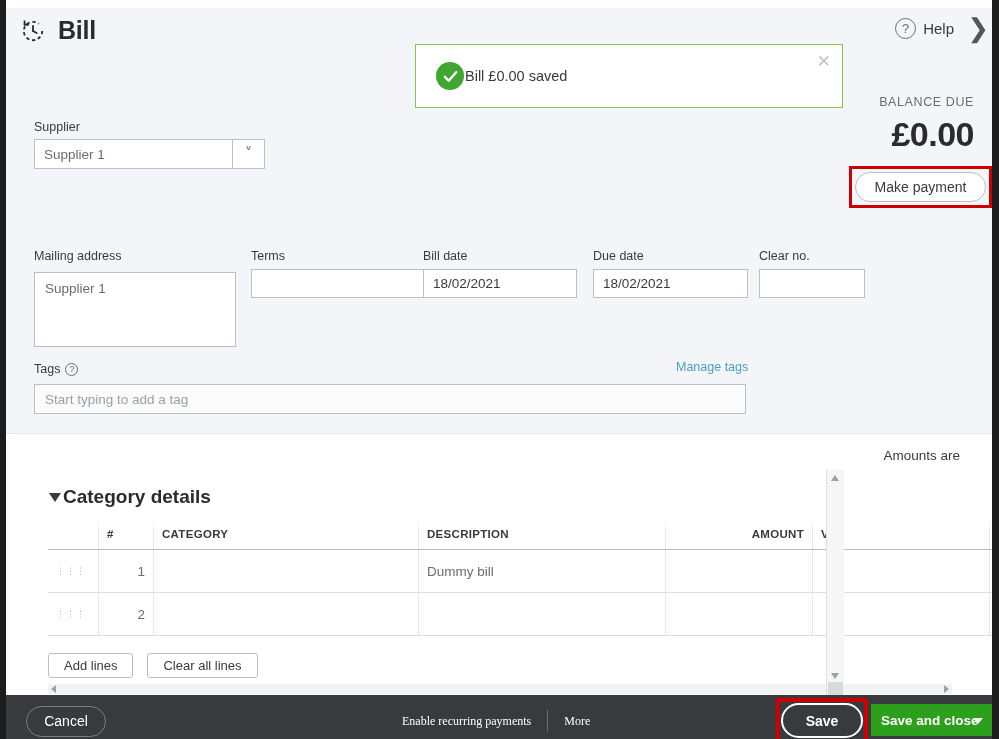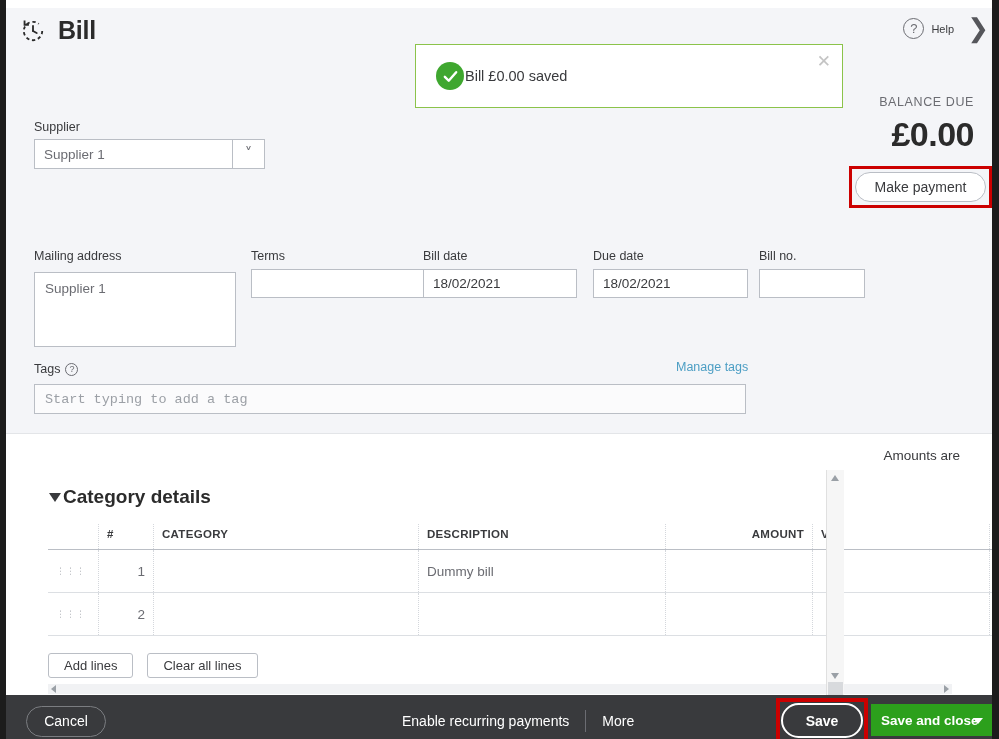--- a/index.html
+++ b/index.html
@@ -60,21 +60,21 @@
   }
   .help-circle {
     width: 21px; height: 21px;
     border-radius: 50%;
     border: 1.6px solid #6b6c72;
     color: #6b6c72;
     font-size: 13px;
     display: flex; align-items: center; justify-content: center;
     box-sizing: border-box;
   }
-  .help-label { font-size: 11px; color: #393a3d; }
+  .help-label { font-size: 15px; color: #393a3d; }
   .collapse-chevron {
     position: absolute;
     right: 3px; top: 7px;
     font-size: 26px;
     color: #55565b;
     font-weight: 300;
     line-height: 1;
     font-family: "DejaVu Sans", sans-serif;
   }
 
@@ -284,21 +284,21 @@
   .tags-input {
     position: absolute;
     left: 28px; top: 376px;
     width: 712px; height: 30px;
     border: 1px solid #babec5;
     background: #fbfbfc;
     box-sizing: border-box;
     padding: 0 10px;
     font-size: 13.5px;
     color: #0c4a6e;
-    font-family: Liberation Mono, monospace;
+    font-family: Liberation Sans, sans-serif;
     outline: none;
   }
   .tags-input::placeholder { color: #9ca0a6; }
 
   
   .lower-region {
     position: absolute;
     left: 0; top: 425px;
     width: 986px;
     height: 262px;
@@ -476,21 +476,22 @@
     background: transparent;
     color: #ffffff;
     font-size: 14px;
     font-family: "Liberation Sans", sans-serif;
     cursor: pointer;
   }
   .footer-mid {
     margin-left: 296px;
     display: flex; align-items: center; gap: 16px;
     color: #ffffff;
-    font-size: 14px;
+    font-size: 12px;
+    font-family: Liberation Serif, serif;
   }
   .footer-link { cursor: pointer; color: #ffffff; }
   .footer-sep { width: 1px; height: 22px; background: #6b6c72; }
   .save-hl {
     position: absolute;
     left: 770px; top: 690px;
     width: 92px; height: 45px;
     border: 4px solid #cc0000;
     box-sizing: border-box;
   }
@@ -589,21 +590,21 @@
         <span class="caret-sm"></span>
       </span>
     </div>
 
     <div class="field-label billdate-label">Bill date</div>
     <input class="fld billdate-fld fld-dark" value="18/02/2021" style="">
 
     <div class="field-label duedate-label">Due date</div>
     <input class="fld duedate-fld fld-dark" value="18/02/2021" style="">
 
-    <div class="field-label billno-label">Bill no.</div>
+    <div class="field-label billno-label">Clear no.</div>
     <input class="fld billno-fld fld-dark" value="" style="">
 
     <div class="tags-label-row">
       <span class="tags-label">Tags</span>
       <span class="tags-help">?</span>
     </div>
     <div class="manage-tags">Manage tags</div>
     <input class="tags-input" placeholder="Start typing to add a tag" style="">
   </div>
 

